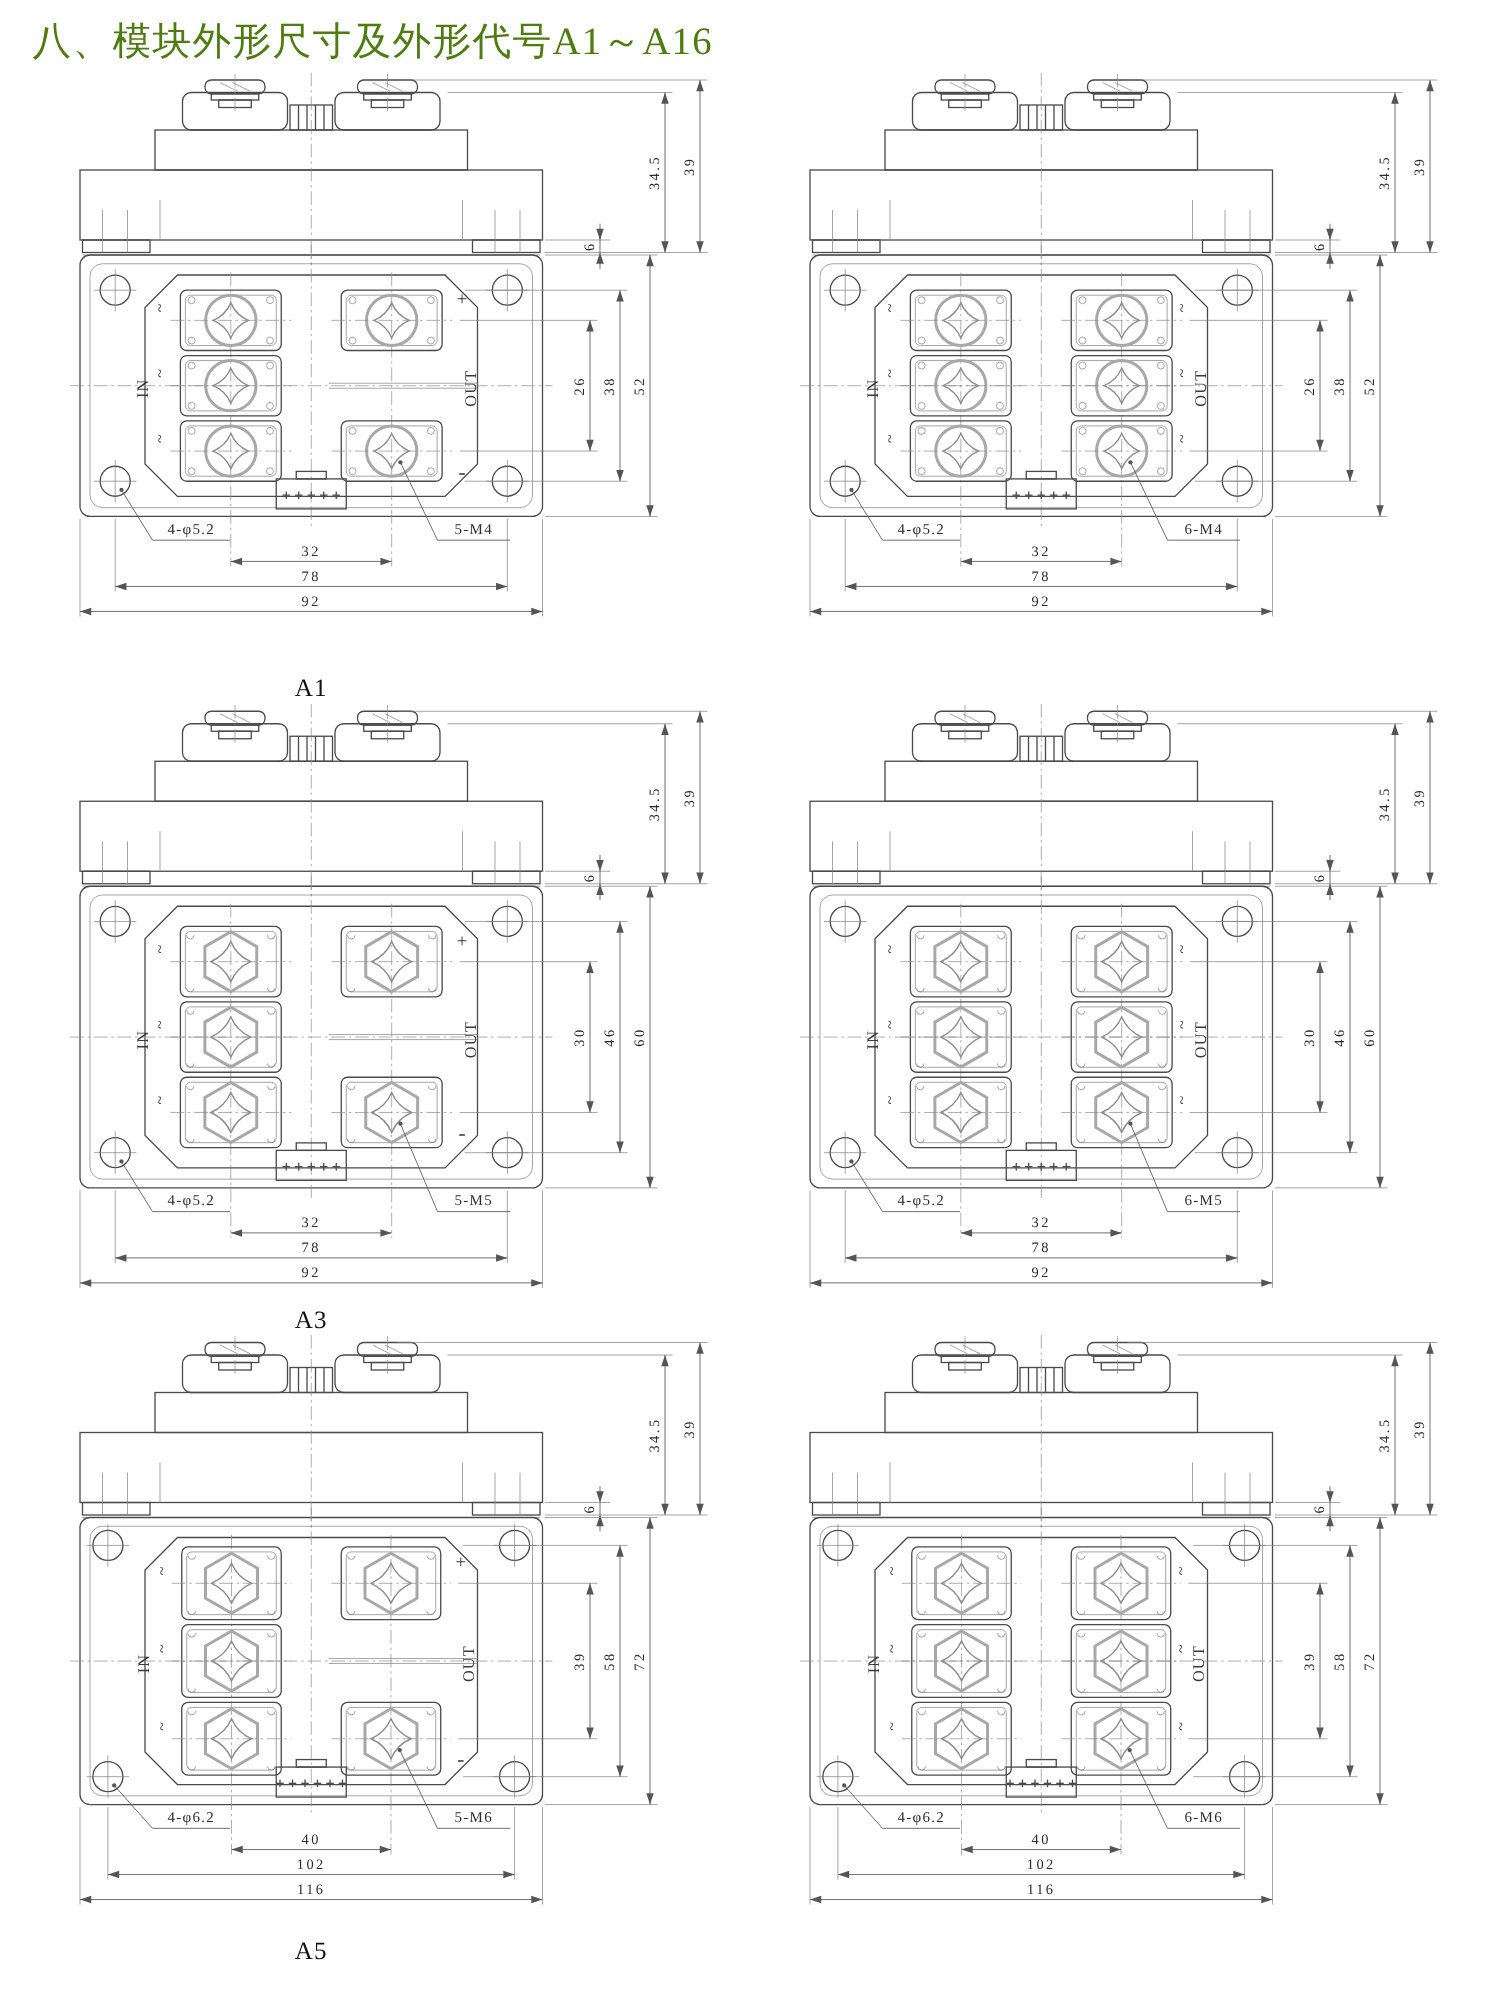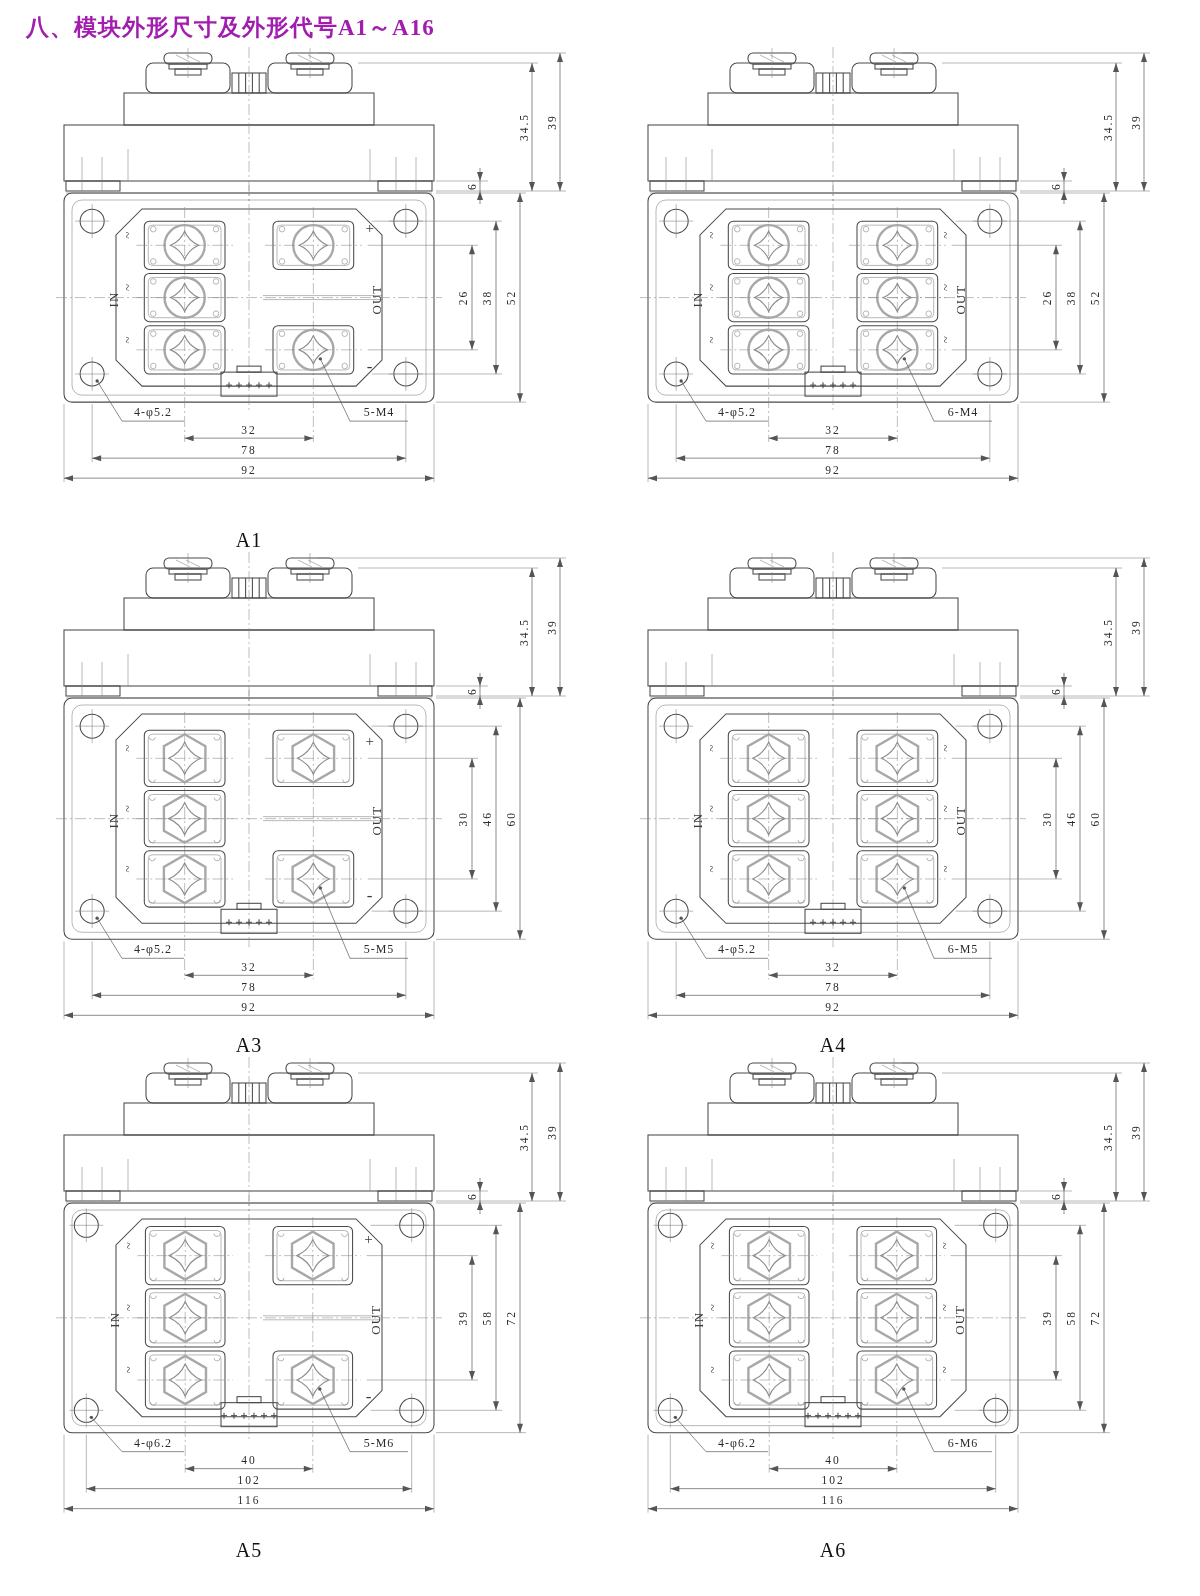--- a/index.html
+++ b/index.html
@@ -1,17 +1,17 @@
 <!DOCTYPE html>
 <html><head>
 <meta charset="utf-8">
 <style>
   html,body{margin:0;padding:0;background:#ffffff;}
   body{width:1200px;height:1596px;overflow:hidden;font-family:"Liberation Serif",serif;color:#222;}
-  .page-title{font-size:23px;font-weight:700;margin:12px 0 4px 26px;letter-spacing:1px;color:#a21caf;}
+  .page-title{font-size:31px;font-weight:400;margin:12px 0 4px 26px;letter-spacing:1px;color:#4d7c0f;}
   .grid{display:grid;grid-template-columns:560px 560px;column-gap:24px;row-gap:0px;padding:0 22px;}
   figure.module-figure{margin:0;text-align:center;}
   figure.module-figure svg{display:block;}
   figcaption.module-code{font-family:"Liberation Serif",serif;font-size:20px;letter-spacing:1px;
     transform:translateX(-53px);margin-top:-10px;color:#111;}
   
   .ol{stroke:#4a4a4a;stroke-width:1.05;fill:none;}
   .thin{stroke:#7d7d7d;stroke-width:0.55;fill:none;}
   .cl{stroke:#8a8a8a;stroke-width:0.55;fill:none;stroke-dasharray:11 3 2 3;}
   .dimln{stroke:#5a5a5a;stroke-width:0.7;fill:none;}
@@ -865,21 +865,20 @@
               <text x="213" y="312.80434782608694" class="dim" font-size="11.5" text-anchor="middle" letter-spacing="2">92</text>
               <polyline points="61.15217391304348,220.15217391304347 86,260.30434782608694 148,260.30434782608694" class="dimln"></polyline>
               <circle cx="61.15217391304348" cy="220.15217391304347" r="1.7" class="arrowhead"></circle>
               <text x="117" y="255.30434782608694" class="dim" font-size="12" text-anchor="middle" letter-spacing="1">4-φ5.2</text>
               <polyline points="284.3478260869565,189.9782608695652 314,260.30434782608694 372,260.30434782608694" class="dimln"></polyline>
               <circle cx="284.3478260869565" cy="189.9782608695652" r="1.7" class="arrowhead"></circle>
               <text x="343" y="255.30434782608694" class="dim" font-size="12" text-anchor="middle" letter-spacing="1">6-M5</text>
             </g>
           </g>
         </svg>
-      <figcaption class="module-code">A4</figcaption>
     </figure>
     <figure class="module-figure">
       <svg id="fig-4" width="560" height="492" viewBox="0 0 560 492">
           <g transform="translate(14,6)">
             <rect x="28" y="72" width="370" height="56" rx="0" class="ol"></rect>
             <line x1="92" y1="96" x2="92" y2="128" class="thin"></line>
             <line x1="334" y1="96" x2="334" y2="128" class="thin"></line>
             <rect x="30" y="128" width="54" height="10" rx="0" class="ol"></rect>
             <rect x="342" y="128" width="54" height="10" rx="0" class="ol"></rect>
             <line x1="46" y1="104" x2="46" y2="138" class="thin"></line>
@@ -1293,16 +1292,15 @@
               <text x="213" y="301.15517241379314" class="dim" font-size="11.5" text-anchor="middle" letter-spacing="2">116</text>
               <polyline points="55.327586206896555,214.32758620689657 86,248.6551724137931 148,248.6551724137931" class="dimln"></polyline>
               <circle cx="55.327586206896555" cy="214.32758620689657" r="1.7" class="arrowhead"></circle>
               <text x="117" y="243.6551724137931" class="dim" font-size="12" text-anchor="middle" letter-spacing="1">4-φ6.2</text>
               <polyline points="283.7931034482759,186.02586206896552 314,248.6551724137931 372,248.6551724137931" class="dimln"></polyline>
               <circle cx="283.7931034482759" cy="186.02586206896552" r="1.7" class="arrowhead"></circle>
               <text x="343" y="243.6551724137931" class="dim" font-size="12" text-anchor="middle" letter-spacing="1">6-M6</text>
             </g>
           </g>
         </svg>
-      <figcaption class="module-code">A6</figcaption>
     </figure>
   </div>
 </div>
 
 </body></html>

